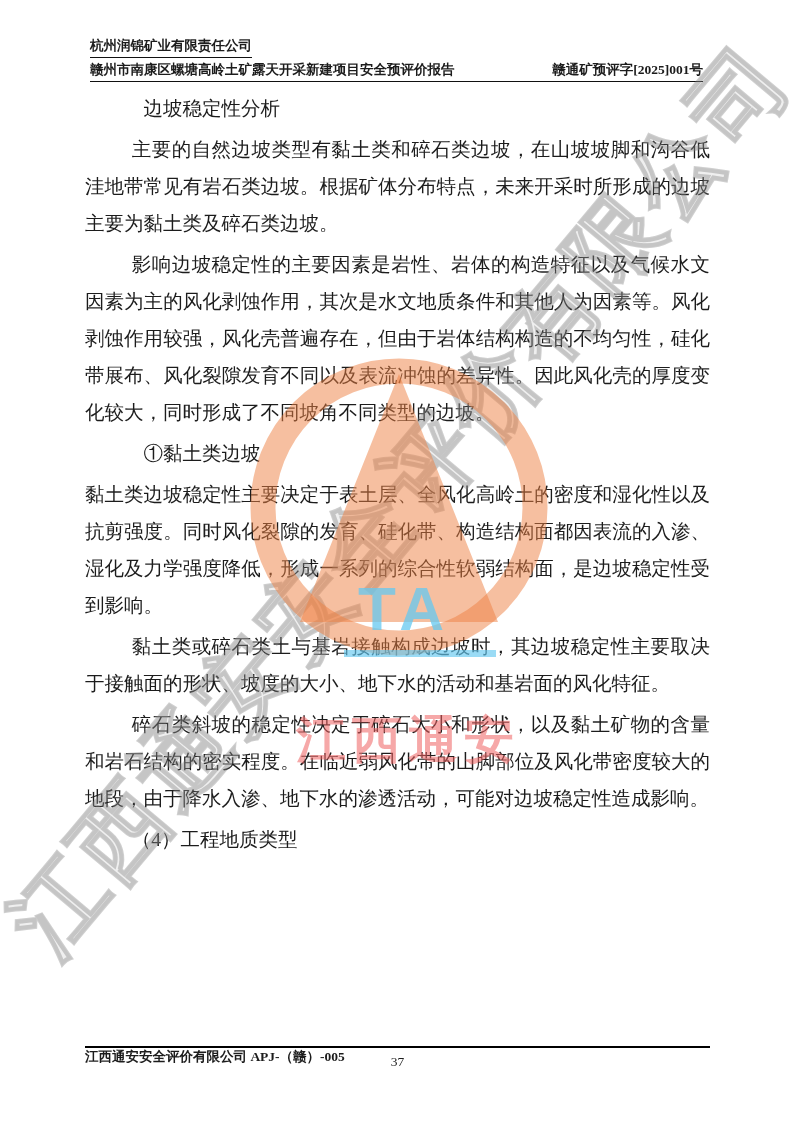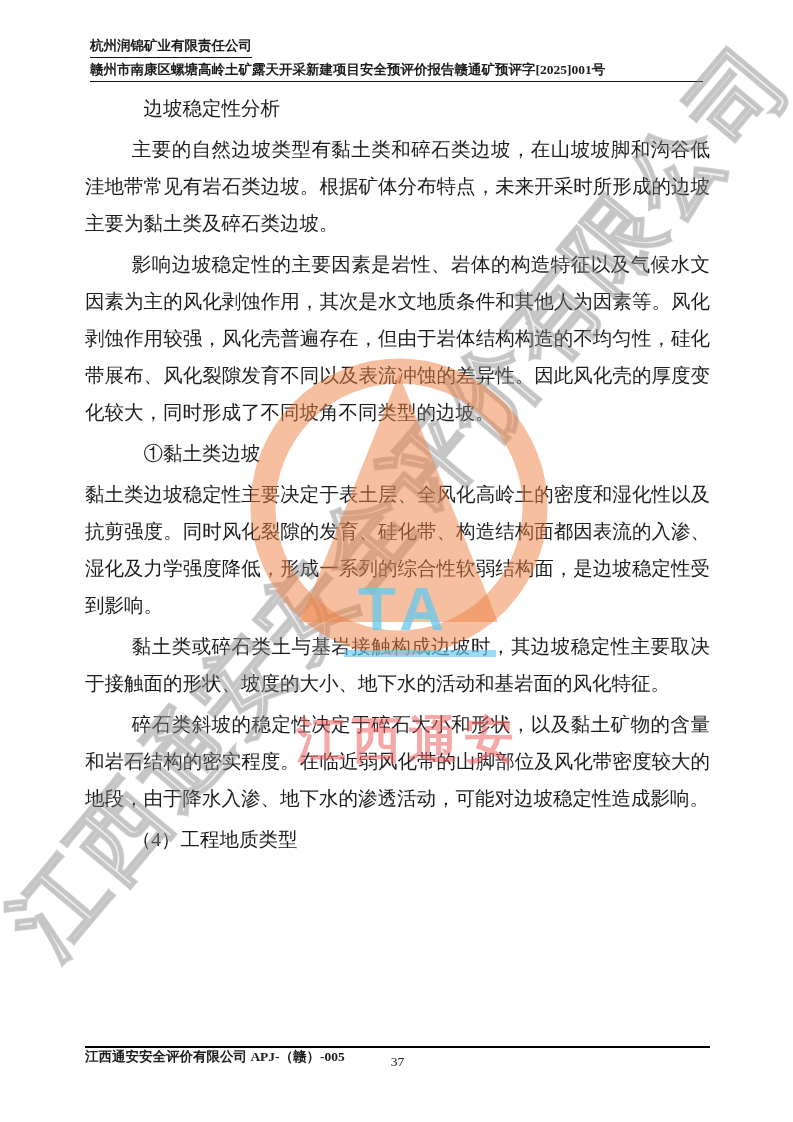--- a/index.html
+++ b/index.html
@@ -10,21 +10,21 @@
     color:#1c1c1c;
   }
 
   
   .header { position:absolute; left:90px; top:36px; width:613px; z-index:1; }
   .h-line1 {
     display:inline-block; font-size:13.5px; font-weight:bold;
     line-height:20px; border-bottom:1.5px solid #111; padding-bottom:1px;
   }
   .h-line2 {
-    display:flex; justify-content:flex-start; align-items:flex-end;
+    display:flex; justify-content:space-between; align-items:flex-end;
     font-size:13.5px; font-weight:bold; line-height:21px;
     border-bottom:1.5px solid #111; margin-top:1px; padding-bottom:1px;
   }
 
   
   .content {
     position:absolute; left:85px; top:90px; width:625px; z-index:1;
     font-size:19.5px; line-height:37px; text-align:justify;
   }
   .content p { margin:4px 0 0 0; }

